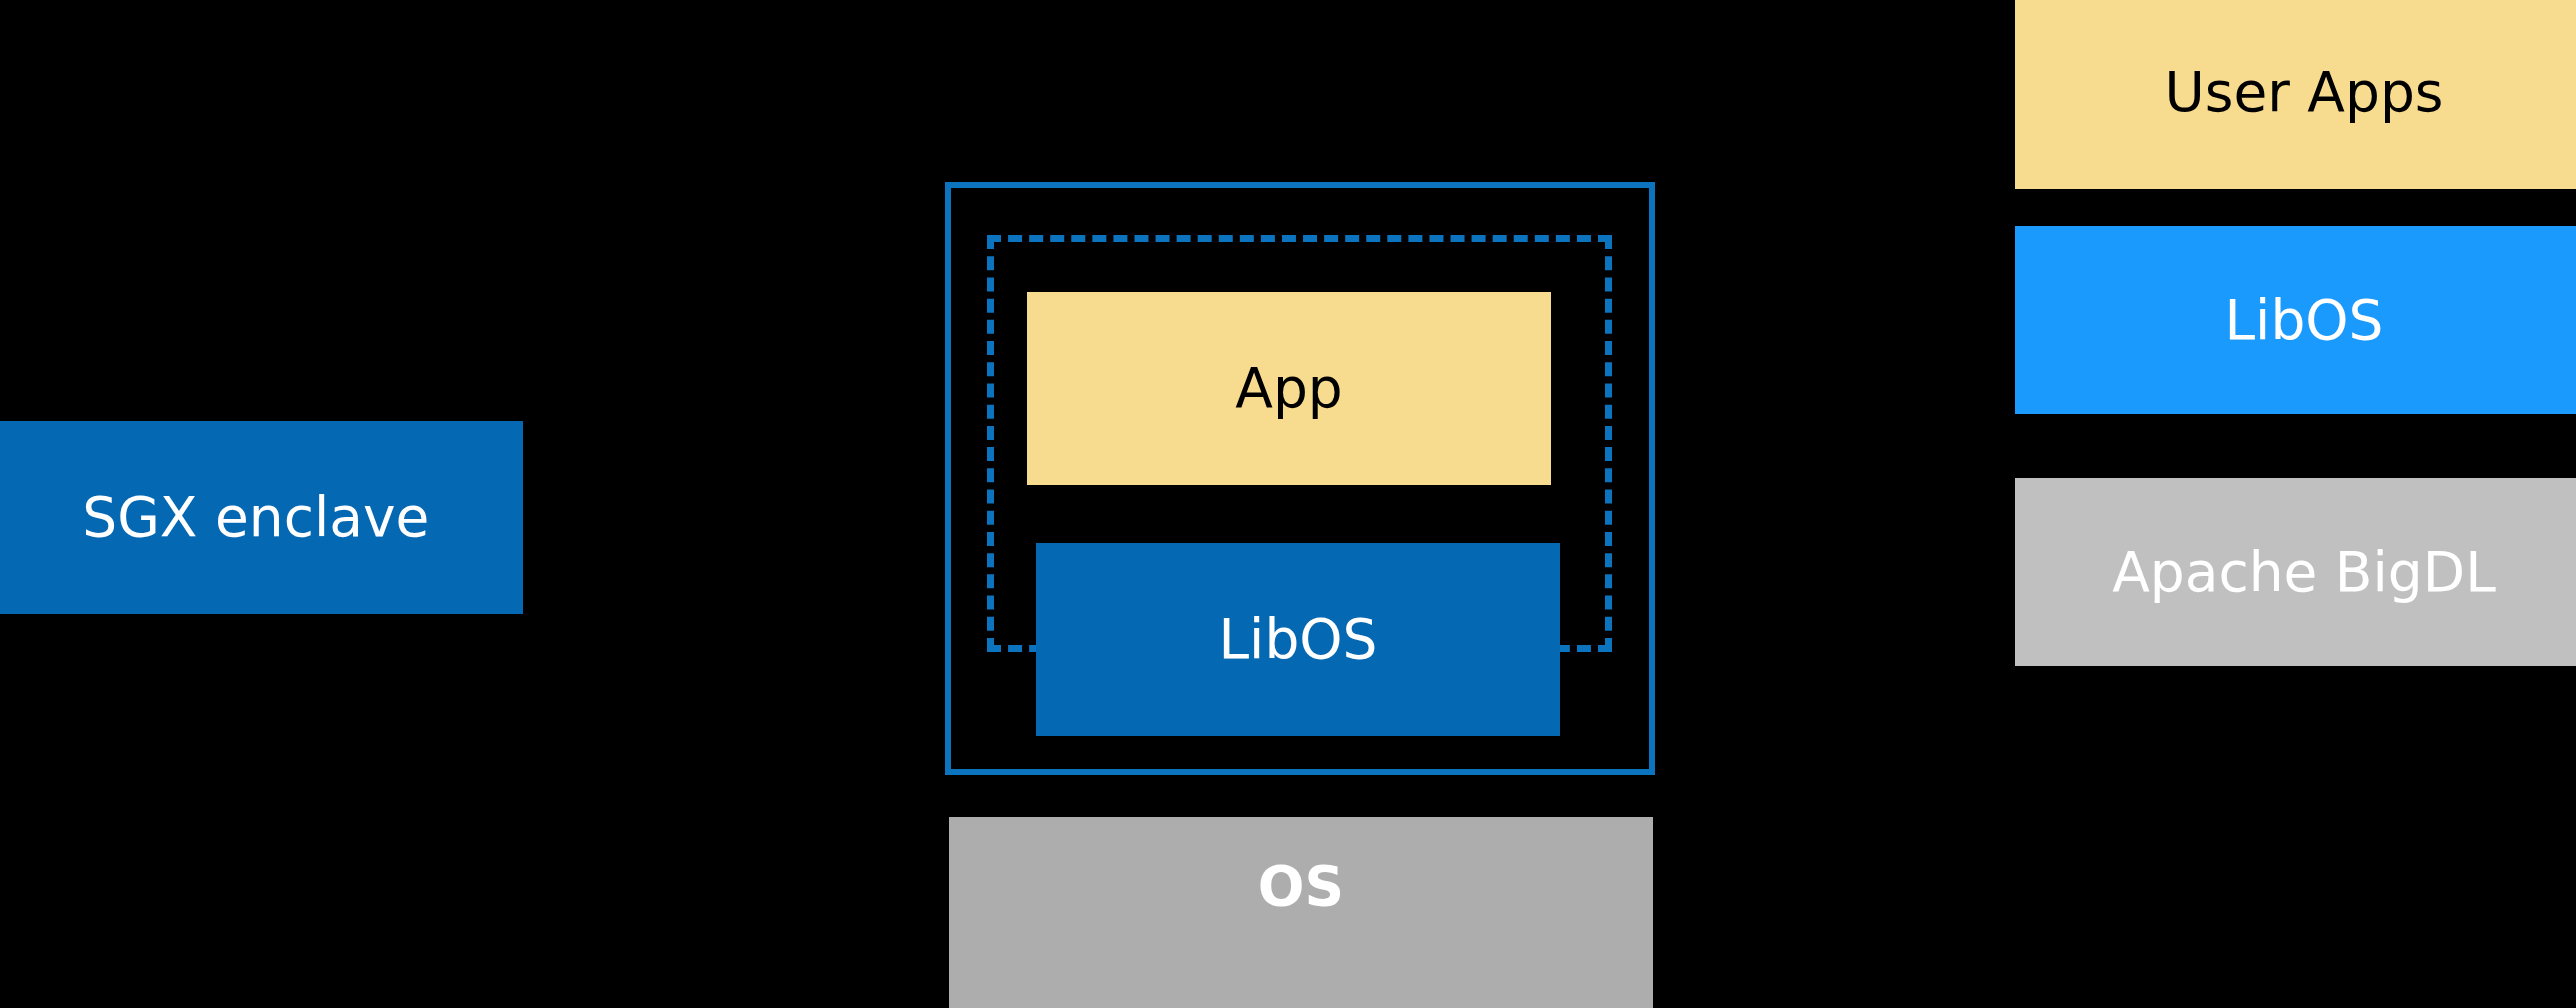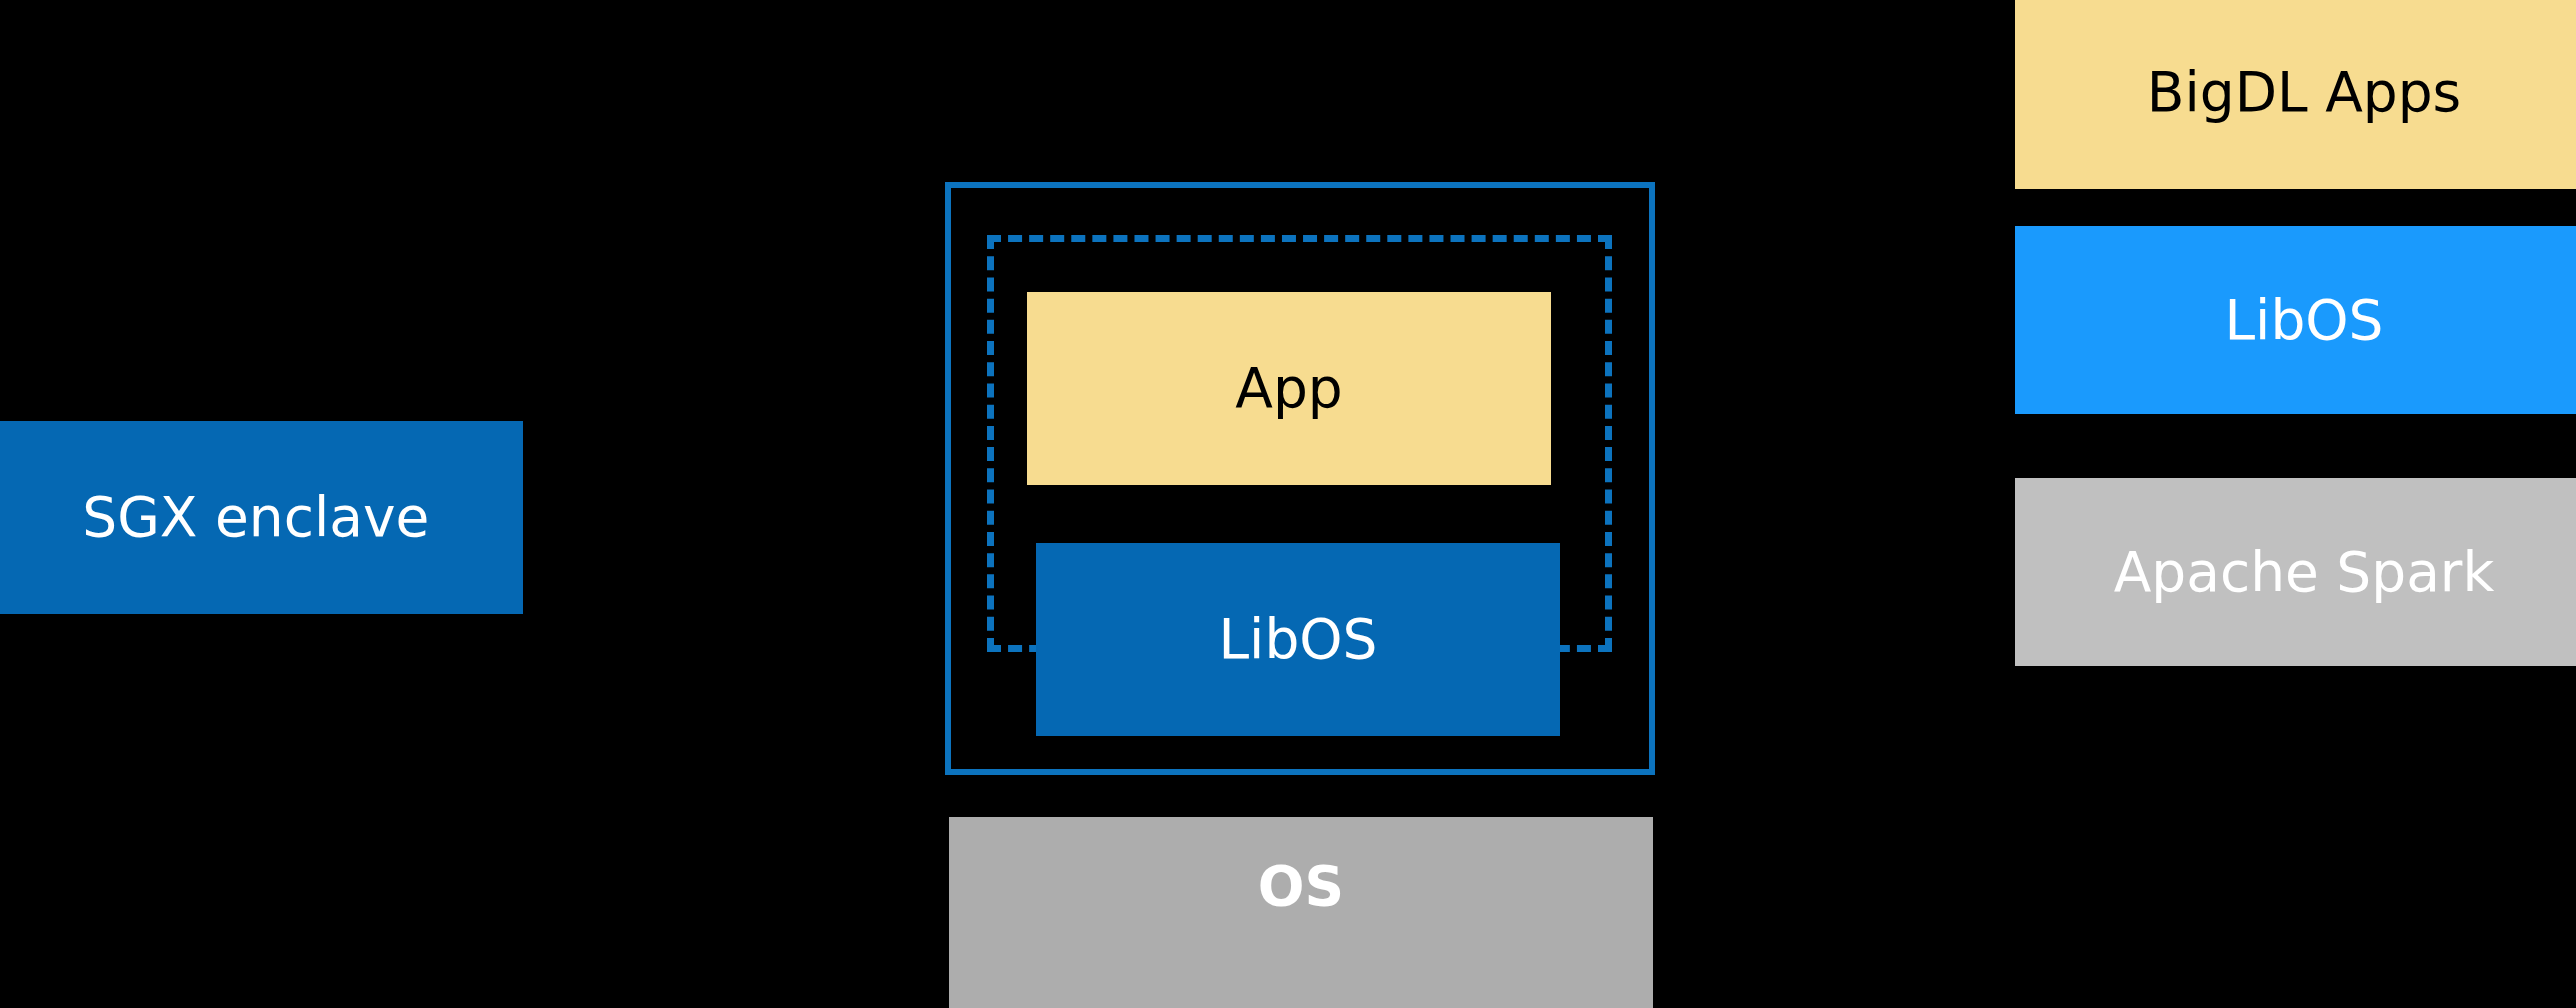--- a/index.html
+++ b/index.html
@@ -187,25 +187,25 @@
 
   <div class="node app-box">
     <span>App</span>
   </div>
 
   <div class="node os-box">
     <span>OS</span>
   </div>
 
   <div class="node user-apps-box">
-    <span>BigDL Apps</span>
+    <span>User Apps</span>
   </div>
 
   <div class="node bigdl-box">
     <span>LibOS</span>
   </div>
 
   <div class="node apache-spark-box">
-    <span>Apache Spark</span>
+    <span>Apache BigDL</span>
   </div>
 
 </div>
 
 
 </body></html>

